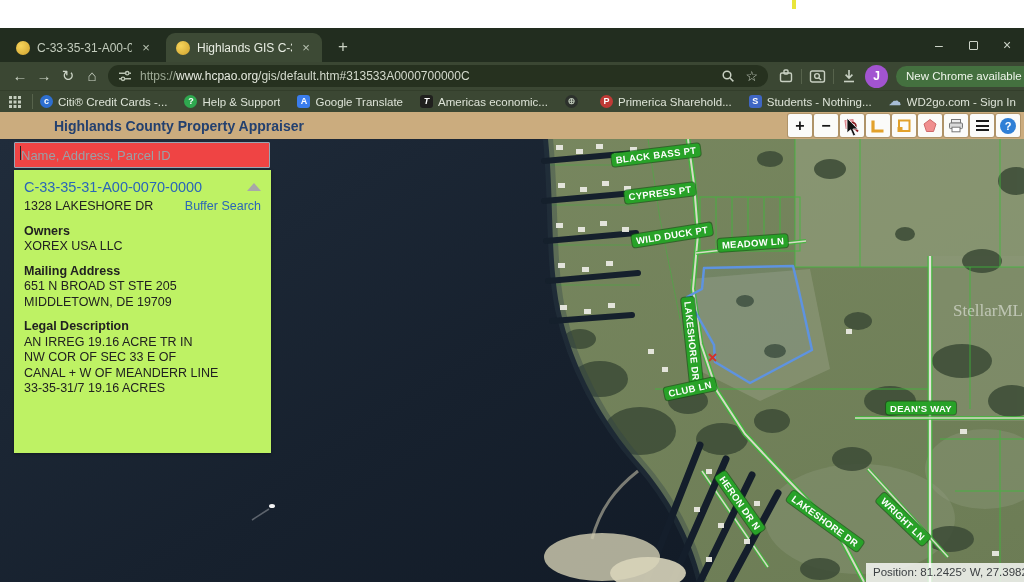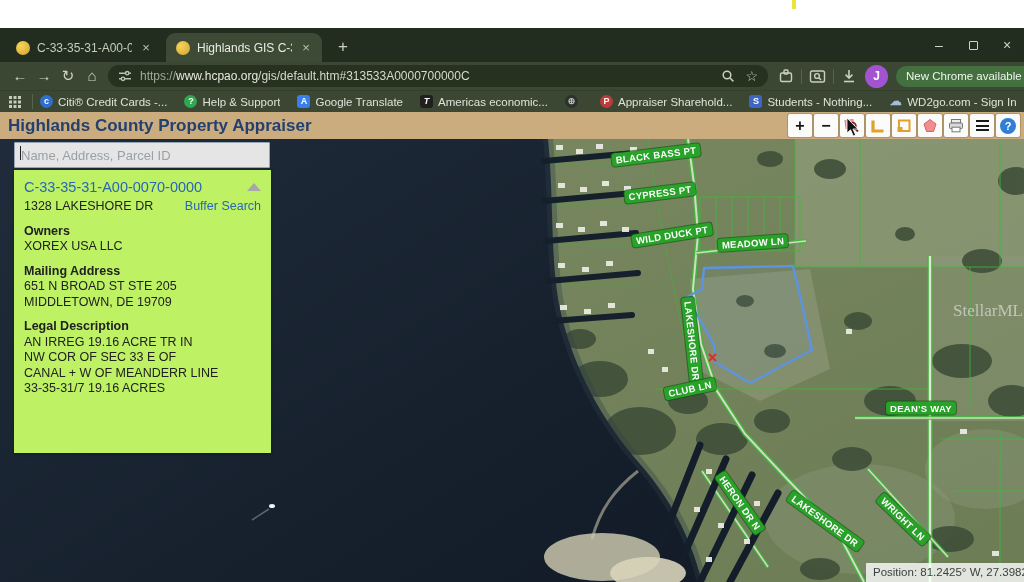--- a/index.html
+++ b/index.html
@@ -38,36 +38,36 @@
   .bookmarks { position:absolute; left:0; top:90px; width:1024px; height:22px; background:#3b4733; border-top:1px solid #333e2b; display:flex; align-items:center; padding:0 9px; font-size:11.5px; color:#dde3d7; }
   .apps-grid { width:12px; height:12px; position:relative; flex:none; margin-right:4px; }
   .apps-grid i { position:absolute; left:0; top:0; width:3px; height:3px; background:#c3ccbd;
       box-shadow:4.5px 0 #c3ccbd, 9px 0 #c3ccbd, 0 4.5px #c3ccbd, 4.5px 4.5px #c3ccbd, 9px 4.5px #c3ccbd, 0 9px #c3ccbd, 4.5px 9px #c3ccbd, 9px 9px #c3ccbd; }
   .bm { display:flex; align-items:center; margin-right:17px; white-space:nowrap; }
   .bm-icon { width:13px; height:13px; border-radius:3px; font-size:9px; font-weight:bold; text-align:center; line-height:13px; margin-right:5px; flex:none; }
   .bm-label { max-width:118px; overflow:hidden; text-overflow:ellipsis; }
 
   
   .app-header { position:absolute; left:0; top:112px; width:1024px; height:27px; background:#cbac7e; display:flex; align-items:center; padding:0 4px 0 8px; }
-  .app-title { color:#23406f; font-weight:bold; font-size:17px; }
+  .app-title { color:#23406f; font-weight:bold; font-size:14px;margin-left:46px; }
   .gis-toolbar { margin-left:auto; display:flex; gap:2px; }
   .gis-btn { width:24px; height:23px; background:#fbfbf9; border-radius:2px; box-shadow:0 0 0 1px rgba(90,70,40,.25); display:flex; align-items:center; justify-content:center; }
   .glyph-btn { font-size:16px; font-weight:bold; color:#161616; line-height:1; }
   .help-badge { width:16px; height:16px; border-radius:50%; background:#2f7fd6; color:#fff; font-size:11px; font-weight:bold; text-align:center; line-height:16px; }
   .burger { width:13px; height:11px; border-top:2.5px solid #191919; border-bottom:2.5px solid #191919; position:relative; }
   .burger:after { content:""; position:absolute; left:0; top:2.5px; width:13px; height:2.5px; background:#191919; }
 
   
   .map { position:absolute; left:0; top:139px; width:1024px; height:443px; background:#6f7f59; }
   .map-label { position:absolute; background:#28a228; color:#fff; font-weight:bold; font-size:9.5px; letter-spacing:.3px; padding:1px 4px; border-radius:3px; box-shadow:0 0 0 1px rgba(15,85,15,.65); white-space:nowrap; }
   .watermark { position:absolute; left:953px; top:162px; color:rgba(255,255,255,.5); font-size:17px; white-space:nowrap;font-family:Liberation Serif, serif; }
   .position-bar { position:absolute; right:0; top:424px; width:158px; height:19px; background:rgba(255,255,255,.8); color:#3c4043; font-size:11.5px; line-height:19px; padding-left:7px; white-space:nowrap; }
 
   
-  .search-box { position:absolute; left:14px; top:142px; width:256px; height:26px; background:#e5e5e5; border:1px solid #98a6b4; border-radius:1px; font-size:13px; color:#202124; padding:0 6px; z-index:6; }
+  .search-box { position:absolute; left:14px; top:142px; width:256px; height:26px; background:#ef4444; border:1px solid #98a6b4; border-radius:1px; font-size:13px; color:#202124; padding:0 6px; z-index:6; }
   .search-box::placeholder { color:#9aa0a6; }
   .caret-bar { position:absolute; left:20px; top:146px; width:1px; height:14px; background:#222; z-index:7; }
 
   .card { position:absolute; left:14px; top:170px; width:257px; height:283px; background:#bef264; box-shadow:0 1px 3px rgba(0,0,0,.35); z-index:6; padding:9px 10px 0 10px; font-size:12.5px; color:#212121; line-height:15.5px; }
   .card a { color:#2a66b8; text-decoration:none; }
   .parcel-row { display:flex; align-items:flex-start; }
   .parcel-id { font-size:14.5px; line-height:17px; }
   .caret-up { width:0; height:0; border-left:7px solid transparent; border-right:7px solid transparent; border-bottom:8px solid #a8a8a8; margin-left:auto; margin-top:4px; }
   .addr-row { display:flex; margin-top:3px; }
   .buffer-link { margin-left:auto; }
@@ -173,21 +173,21 @@
     </span>
   <span class="bm">
       <span class="bm-icon" style="background:#20201e;color:#fff;font-style:italic">T</span>
       <span class="bm-label">Americas economic...</span>
     </span>
   <span class="bm">
       <span class="bm-icon" style="background:#2c312c;color:#b9c4b4;border-radius:50%">⊕</span>
     </span>
   <span class="bm">
       <span class="bm-icon" style="background:#c03a36;color:#fff;border-radius:50%">P</span>
-      <span class="bm-label">Appraiser Sharehold...</span>
+      <span class="bm-label">Primerica Sharehold...</span>
     </span>
   <span class="bm">
       <span class="bm-icon" style="background:#3f66c4;color:#fff">S</span>
       <span class="bm-label">Students - Nothing...</span>
     </span>
   <span class="bm">
       <span class="bm-icon" style="background:transparent;color:#a7bdd6;font-size:12px">☁</span>
       <span class="bm-label">WD2go.com - Sign In</span>
     </span>
 

